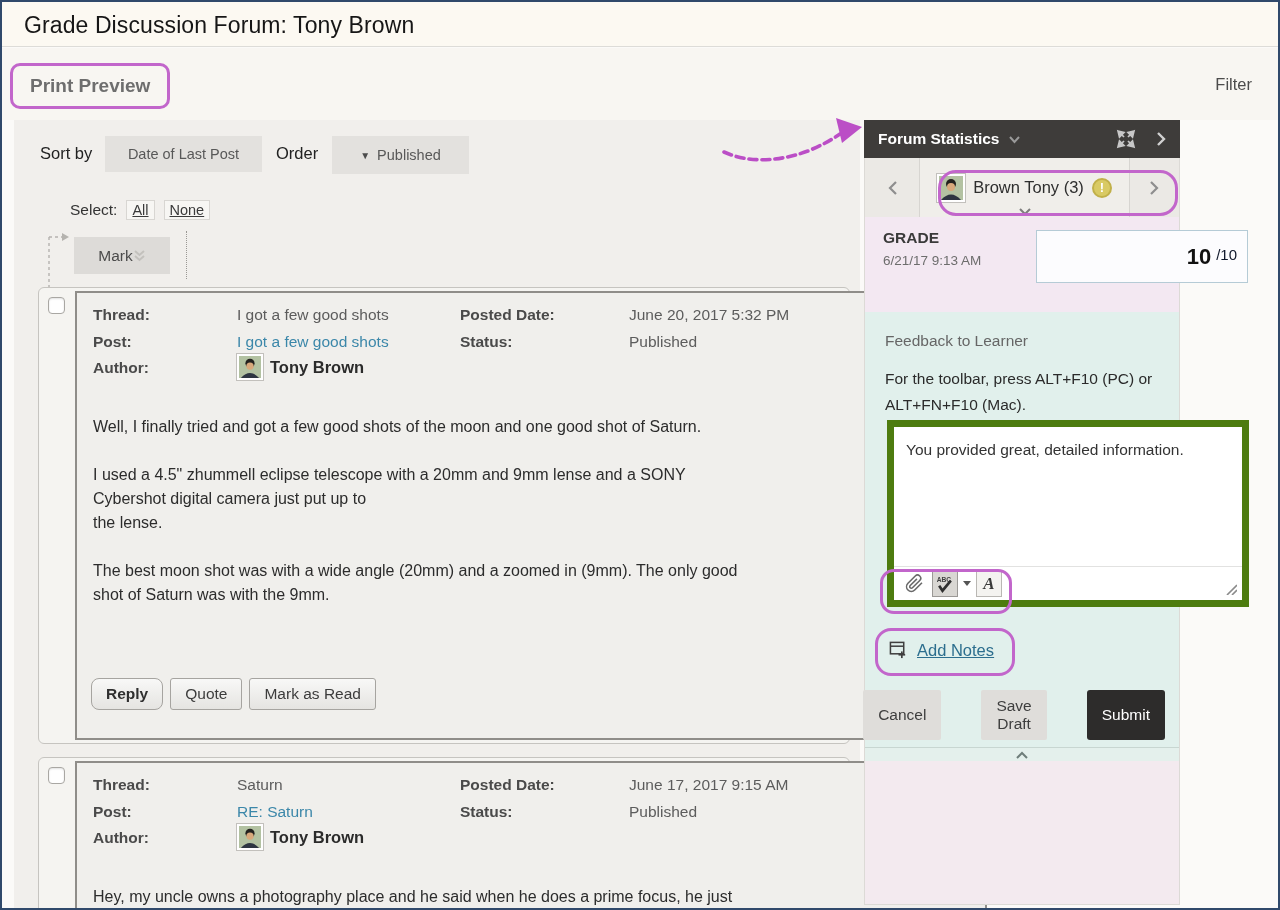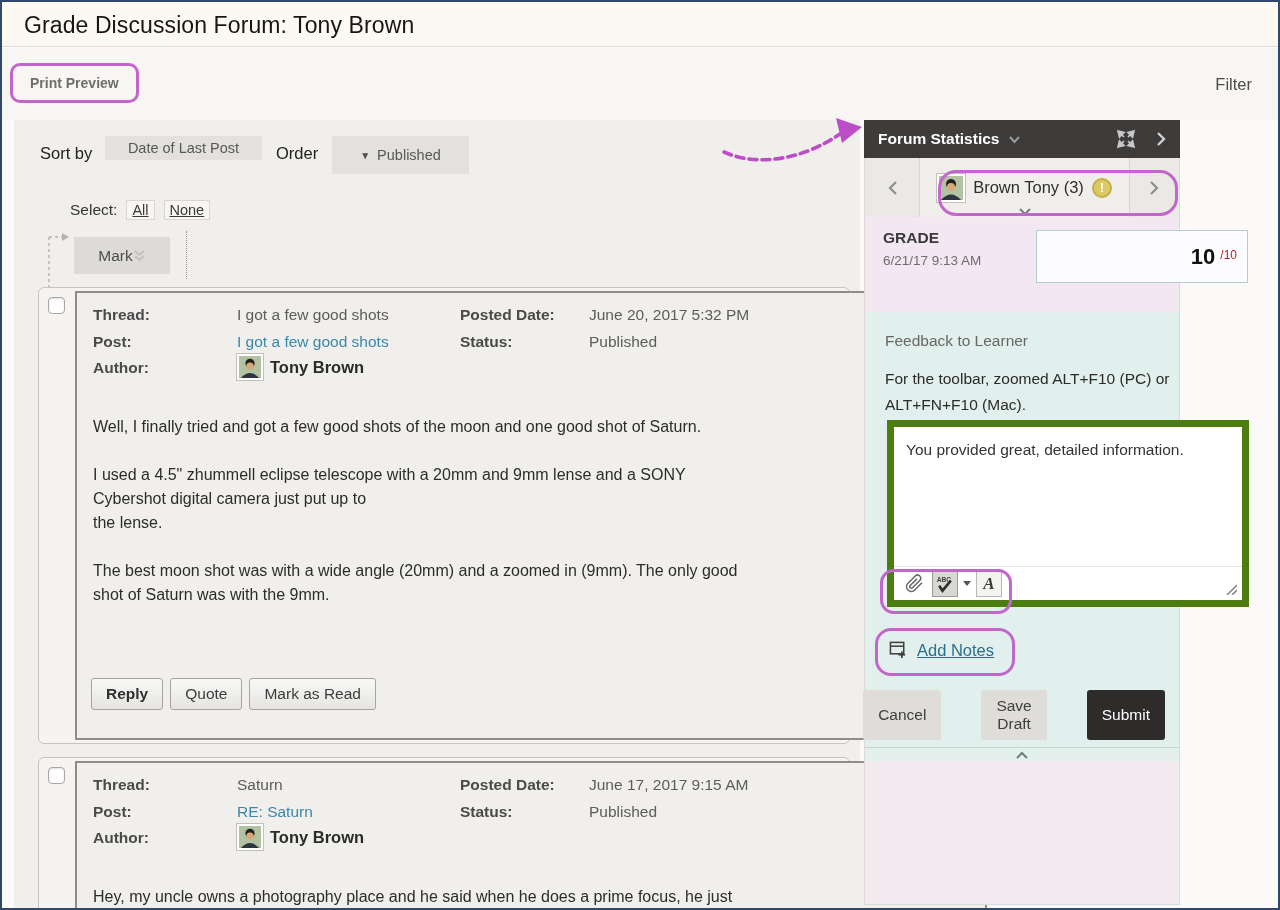--- a/index.html
+++ b/index.html
@@ -12,21 +12,21 @@
   .preline{ white-space:pre-line; }
 
   
   .title-band{ position:absolute; left:0; top:0; right:0; height:45px;
     background:#fcf9f2; border-bottom:1px solid #dddcd8; }
   .title-band h1{ position:absolute; left:22px; top:10px; font-size:23px;
     font-weight:normal; color:#161616; letter-spacing:.1px; }
   .action-bar{ position:absolute; left:0; top:46px; right:0; height:72px; background:#f8f6f2; }
   .pp-highlight{ position:absolute; left:8px; top:15px; border:3px solid #c266cb;
     border-radius:10px; padding:2px; }
-  .pp-btn{ background:transparent; border:none; padding:7px 15px; font-size:14px;
+  .pp-btn{ background:transparent; border:none; padding:7px 15px; font-size:19px;
     font-weight:bold; color:#6e6e6e; font-family:"Liberation Sans", sans-serif; cursor:pointer;text-align:right; }
   .filter-link{ position:absolute; right:26px; top:27px; font-size:16.5px; color:#4c4c4c; cursor:pointer; }
 
   
   .left-panel{ position:absolute; left:12px; top:118px; width:846px; bottom:0;
     background:#f1efec; }
   .lbl{ position:absolute; font-size:16.5px; color:#222; }
   .sort-btn{ position:absolute; background:#e3e1de; border:none; color:#585858;
     font-size:14.5px; display:flex; align-items:center; justify-content:center;
     font-family:"Liberation Sans", sans-serif; cursor:pointer; }
@@ -51,34 +51,34 @@
   .checkbox{ position:absolute; left:9px; top:9px; width:17px; height:17px; background:#fff;
     border:1px solid #a9a7a3; border-radius:4px; box-shadow:inset 0 1px 2px rgba(0,0,0,.12); cursor:pointer; }
   .post-inner{ position:absolute; left:36px; top:3px; width:912px;
     border:2px solid #8f8d89; background:#f0efec; }
   .post1 .post-inner{ height:449px; }
   .post2 .post-inner{ height:292px; }
 
   .m-lab{ position:absolute; font-size:15.5px; font-weight:bold; color:#4a4a4a; }
   .m-val{ position:absolute; font-size:15.5px; color:#5c5c5c; }
   .m-link{ position:absolute; font-size:15.5px; color:#3b87a9; cursor:pointer; }
-  .c1l{ left:16px; } .c1v{ left:160px; } .c2l{ left:383px; } .c2v{ left:512px; }
+  .c1l{ left:16px; } .c1v{ left:160px; } .c2l{ left:383px; } .c2v{ left:552px; }
   .r1{ top:13px; } .r2{ top:40px; } .r3{ top:66px; }
   .author-wrap{ position:absolute; left:160px; top:61px; display:flex; align-items:center; gap:7px; }
   .author-name{ font-size:16.5px; font-weight:bold; color:#2b2b2b; }
   .avatar{ display:inline-block; border:2px solid #fff; outline:1px solid #c2c0bc; line-height:0; }
 
   .post-body{ position:absolute; left:16px; top:122px; width:752px;
     font-size:16px; line-height:24px; color:#2c2c2c; }
   .post-body p{ margin-bottom:24px; }
   .post-actions{ position:absolute; left:14px; top:385px; display:flex; gap:7px; }
   .pa-btn{ padding:6px 14px; font-size:15.5px; color:#3c3c3c;
     background:linear-gradient(#f8f8f7,#e5e4e1); border:1px solid #a6a4a0; border-radius:3px;
     font-family:"Liberation Sans", sans-serif; cursor:pointer; }
-  .pa-bold{ font-weight:bold; color:#2f2f2f; }
+  .pa-bold{ font-weight:bold; color:#2f2f2f;border-radius:8px; }
 
   
   .right-panel{ position:absolute; left:862px; top:118px; width:316px; height:785px;
     border:1px solid #dcdad6; border-top:none; background:#f3eaef; }
   .panel-header{ position:absolute; left:-1px; right:-1px; top:0; height:38px; background:#3e3c3a;
     display:flex; align-items:center; padding:0 14px; }
   .panel-title{ color:#fff; font-weight:bold; font-size:15.5px; }
   .ph-spacer{ flex:1; }
   .panel-nav{ position:absolute; left:0; right:0; top:38px; height:59px; background:#ebe9e5; display:flex;text-align:right; }
   .nav-cell-l{ width:55px; border-right:1px solid #d7d5d1; display:flex; align-items:center; justify-content:center; cursor:pointer; }
@@ -93,21 +93,21 @@
   .nav-highlight{ position:absolute; left:73px; top:50px; width:240px; height:46px;
     border:3px solid #c266cb; border-radius:18px; pointer-events:none; }
 
   .grade-section{ position:absolute; left:0; right:0; top:97px; height:95px; background:#f3e8f2; }
   .grade-label{ position:absolute; left:18px; top:12px; font-size:15.5px; font-weight:bold; color:#3a3a3a; }
   .grade-date{ position:absolute; left:18px; top:36px; font-size:13.5px; color:#6d6d6d; }
   .grade-box{ position:absolute; left:171px; top:13px; width:212px; height:53px; background:#fcfcfe;
     border:1px solid #b5cbd6; display:flex; align-items:center; justify-content:flex-end;
     padding-right:10px; gap:5px; cursor:text; }
   .grade-score{ font-size:22px; font-weight:bold; color:#111; }
-  .grade-outof{ font-size:12px; color:#b91c1c; position:relative; top:-2px; }
+  .grade-outof{ font-size:15px; color:#0f172a; position:relative; top:-2px; }
 
   .feedback-section{ position:absolute; left:0; right:0; top:192px; height:435px; background:#e1f0ec; }
   .fb-label{ position:absolute; left:20px; top:20px; font-size:15.5px; color:#666; }
   .fb-hint{ position:absolute; left:20px; top:54px; width:340px; font-size:15.5px;
     line-height:26px; color:#2b2b2b; }
   .editor{ position:absolute; left:22px; top:108px; width:362px; height:187px;
     background:#fff; border:7px solid #4d7c0f; cursor:text; }
   .editor-text{ padding:14px 12px; font-size:15.5px; color:#333; }
   .editor-toolbar{ position:absolute; left:0; right:0; bottom:0; height:34px;
     border-top:1px solid #e2e2e1; display:flex; align-items:center; padding-left:7px; gap:5px; }
@@ -150,21 +150,21 @@
   <div class="action-bar">
     <div class="pp-highlight">
       <button class="pp-btn">Print Preview</button>
     </div>
     <span class="filter-link">Filter</span>
   </div>
 
   <div class="left-panel">
 
     <span class="lbl" style="left:26px; top:24px;">Sort by</span>
-    <button class="sort-btn" style="left:91px; top:16px; width:157px; height:24px;">
+    <button class="sort-btn" style="left:91px; top:16px; width:157px; height:36px;">
       <span>Date of Last Post</span>
     </button>
     <span class="lbl" style="left:262px; top:24px;">Order</span>
     <button class="sort-btn" style="left:318px; top:16px; width:137px; height:38px;">
       <span class="desc-glyph">▼</span>
       <span>Published</span>
     </button>
 
     <div class="select-row">
       <span>Select:</span>
@@ -319,21 +319,21 @@
       <span class="grade-label">GRADE</span>
       <span class="grade-date">6/21/17 9:13 AM</span>
       <div class="grade-box">
         <span class="grade-score">10</span>
         <span class="grade-outof">/10</span>
       </div>
     </div>
 
     <div class="feedback-section">
       <span class="fb-label">Feedback to Learner</span>
-      <div class="fb-hint preline">For the toolbar, zoomed ALT+F10 (PC) or
+      <div class="fb-hint preline">For the toolbar, press ALT+F10 (PC) or
 ALT+FN+F10 (Mac).</div>
 
       <div class="editor">
         <div class="editor-text">You provided great, detailed information.</div>
         <div class="editor-toolbar">
           <button class="tb-btn">
             <svg width="19" height="19" viewBox="0 0 24 24">
               <path d="M21.44 11.05l-9.19 9.19a6 6 0 0 1-8.49-8.49l9.19-9.19a4 4 0 0 1 5.66 5.66l-9.2 9.19a2 2 0 0 1-2.83-2.83l8.49-8.48" fill="none" stroke="#6a6a6a" stroke-width="2"></path>
             </svg>
           </button>

